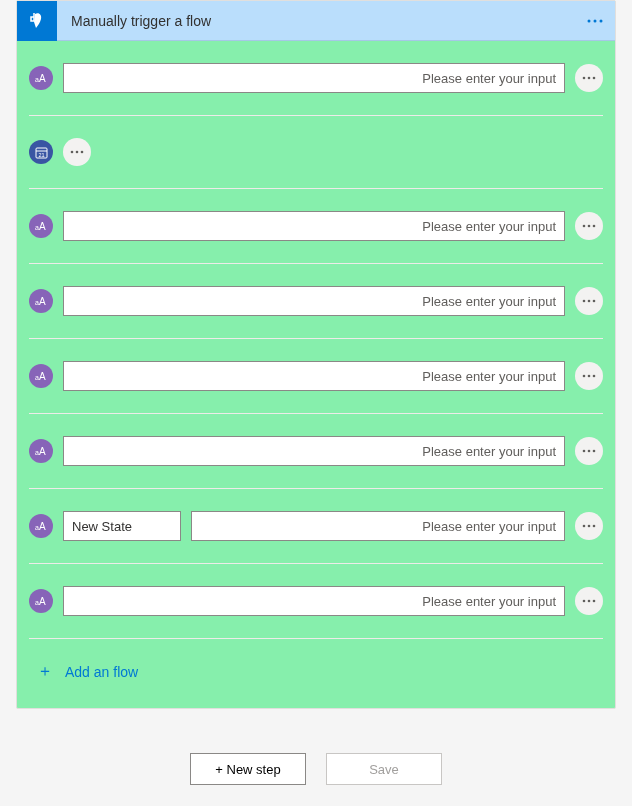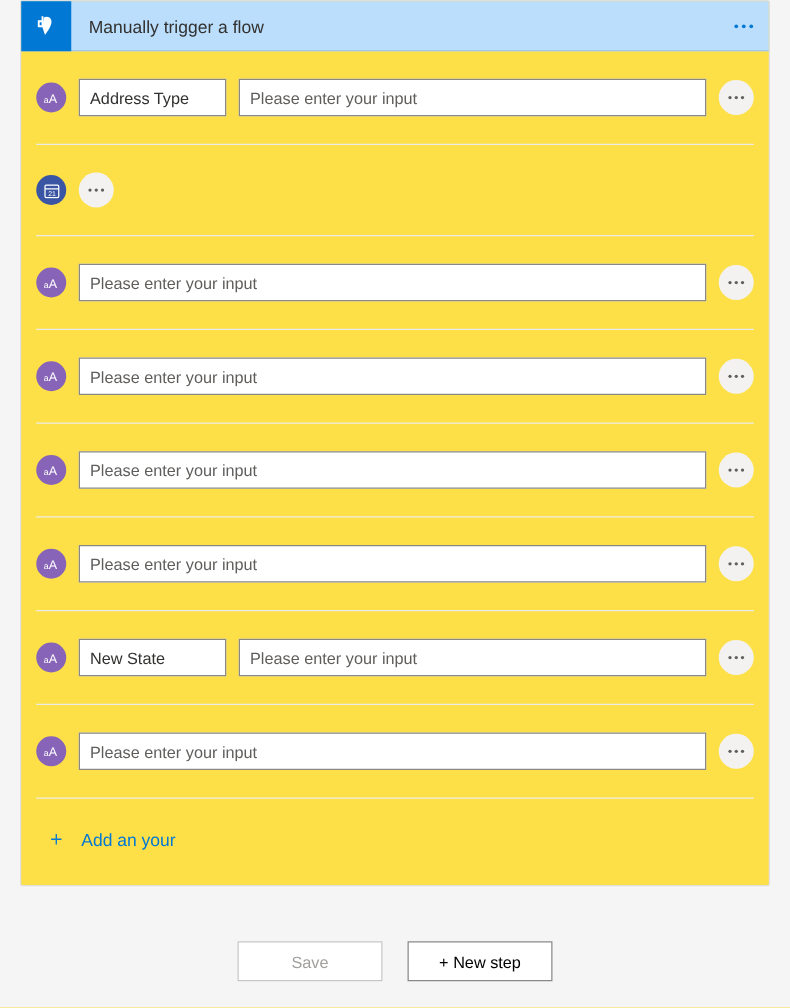--- a/index.html
+++ b/index.html
@@ -9,21 +9,21 @@
     }
     body {
       font-family: "Segoe UI", -apple-system, BlinkMacSystemFont, sans-serif;
       background: #f5f5f5;
       font-size: 13px;
       color: #323130;
       width: 632px;
       height: 806px;
     }
     .card {
-      background: #fde047;
+      background: #86efac;
       border: 1px solid #e1dfdd;
       margin: 0 16px;
       border-radius: 2px;
     }
     .card-header {
       background: #badefc;
       height: 40px;
       display: flex;
       align-items: center;
       padding: 0;
@@ -89,20 +89,21 @@
     }
     .value-input {
       flex: 1;
       height: 30px;
       border: 1px solid #8a8886;
       padding: 0 8px;
       font-family: inherit;
       font-size: 13px;
       color: #323130;
       background: #fff;
+      text-align: right;
     }
     .value-input::placeholder, .name-input::placeholder {
       color: #605e5c;
     }
     .row-dots {
       width: 28px;
       height: 28px;
       border-radius: 50%;
       background: #f3f2f1;
       display: flex;
@@ -171,21 +172,20 @@
 
   <div class="card-body">
 
     <div class="row">
       <div class="type-icon type-text">
         <svg width="12" height="12" viewBox="0 0 12 12">
             <text x="0" y="10" font-size="7" fill="#fff">a</text>
             <text x="4" y="10" font-size="10" fill="#fff">A</text>
           </svg>
       </div>
-      <input class="name-input" value="Address Type" style="">
       <input class="value-input" placeholder="Please enter your input" style="">
       <div class="row-dots">
         <svg width="14" height="4" viewBox="0 0 14 4">
             <circle cx="2" cy="2" r="1.3" fill="currentColor"></circle>
             <circle cx="7" cy="2" r="1.3" fill="currentColor"></circle>
             <circle cx="12" cy="2" r="1.3" fill="currentColor"></circle>
           </svg>
       </div>
     </div>
 
@@ -304,22 +304,22 @@
         <svg width="14" height="4" viewBox="0 0 14 4">
             <circle cx="2" cy="2" r="1.3" fill="currentColor"></circle>
             <circle cx="7" cy="2" r="1.3" fill="currentColor"></circle>
             <circle cx="12" cy="2" r="1.3" fill="currentColor"></circle>
           </svg>
       </div>
     </div>
 
     <div class="add-input">
       <span class="plus-icon">＋</span>
-      <span>Add an your</span>
+      <span>Add an flow</span>
     </div>
 
   </div>
 </div>
 
 <div class="footer">
+  <button class="btn">+ New step</button>
   <button class="btn btn-disabled">Save</button>
-  <button class="btn">+ New step</button>
 </div>
 
 </body></html>

